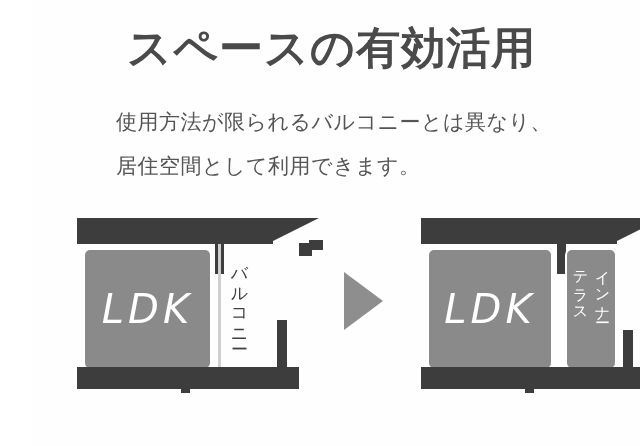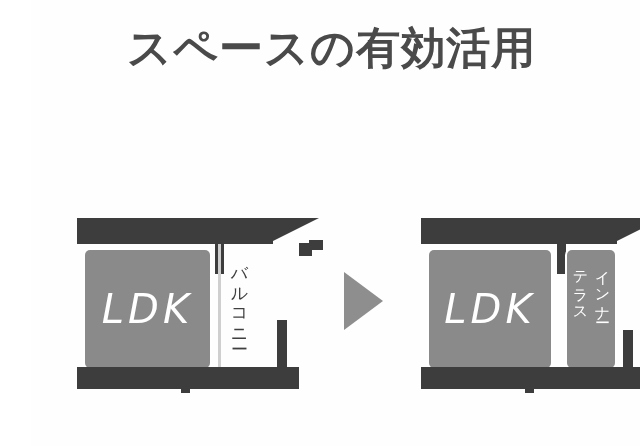--- a/index.html
+++ b/index.html
@@ -202,20 +202,24 @@
     border-left: 39px solid #8e8e8e;
   }
 </style>
 </head>
 <body>
 
 <div id="infographic">
 
   <div class="headline">スペースの有効活用</div>
 
+  <div class="subcopy">
+    <span class="line">使用方法が限られるバルコニーとは異なり、</span>
+    <span class="line">居住空間として利用できます。</span>
+  </div>
 
   <div class="diagram" id="diagram-before">
 
     <div class="roof-slab"></div>
     <div class="roof-eave"></div>
     <div class="roof-eave-tip"></div>
     <div class="eave-bracket"></div>
 
     <div class="wall-stub" style="left:138px; top:34px;"></div>
     <div class="wall-line" style="left:141px; top:34px; height:128px;"></div>

